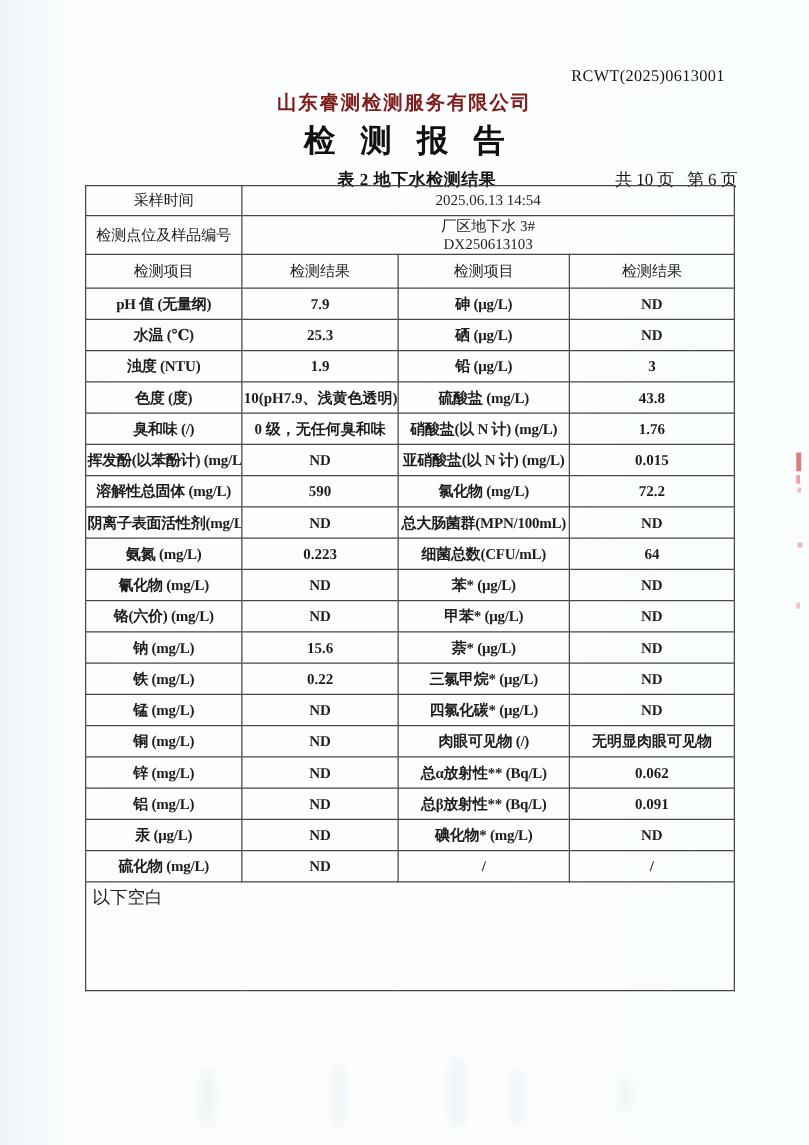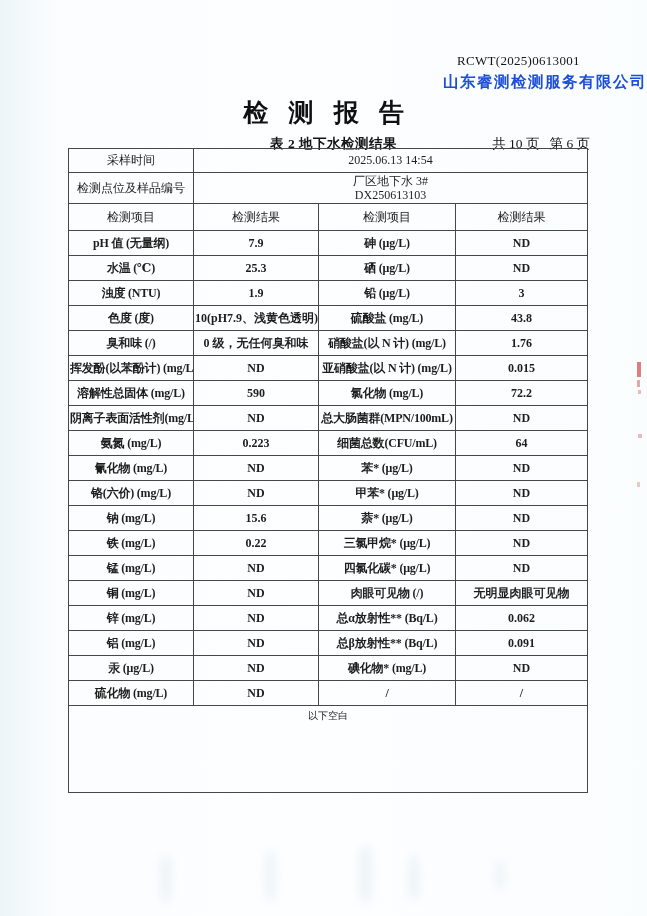--- a/index.html
+++ b/index.html
@@ -8,22 +8,22 @@
     background:linear-gradient(90deg,#edf5f8 0%,#f6fafc 5%,#fbfdfe 9%,#fcfeff 50%,#fafdfe 100%);
     font-family:"Liberation Serif","DejaVu Serif",serif;
     color:#1d1d1d;
   }
   .page{position:absolute;inset:0;}
   .report-no{
     position:absolute;left:457px;top:53px;
     font-size:13px;letter-spacing:.3px;color:#161616;
   }
   .company{
-    position:absolute;left:0;top:72px;width:647px;text-align:right;
-    font-size:15.5px;font-weight:bold;letter-spacing:1.5px;color:#1d4ed8;
+    position:absolute;left:0;top:72px;width:647px;text-align:center;
+    font-size:15.5px;font-weight:bold;letter-spacing:1.5px;color:#7f1d1d;
   }
   .title{
     position:absolute;left:0;top:96px;width:647px;text-align:center;
     font-size:25px;font-weight:bold;letter-spacing:7px;text-indent:7px;color:#101010;
   }
   .caption{
     position:absolute;left:270px;top:135px;
     font-size:13.5px;font-weight:bold;letter-spacing:.5px;color:#141414;
   }
   .pageinfo{
@@ -44,21 +44,21 @@
   table.report-table{border:1.5px solid #3d3d3d;}
   tr.r-sample{height:24px;}
   tr.r-loc{height:31px;}
   tr.r-head{height:27px;}
   tr.r-data{height:25px;font-weight:bold;}
   tr.r-blank{height:87px;}
   td.c-item{font-size:11.5px;letter-spacing:-0.2px;}
   td.c-val{font-size:11.5px;}
   tr.r-loc td.merged div{line-height:14.5px;font-size:12px;}
   tr.r-blank td{
-    text-align:center;vertical-align:top;padding:3px 5px;font-size:10px;
+    text-align:left;vertical-align:top;padding:3px 5px;font-size:14px;
   }
   
   .red-mark{position:absolute;background:#cc3b3b;}
   .rm1{left:637px;top:362px;width:4px;height:15px;opacity:.65;}
   .rm2{left:637px;top:380px;width:3px;height:7px;opacity:.45;}
   .rm3{left:638px;top:390px;width:3px;height:4px;opacity:.35;}
   .rm4{left:638px;top:434px;width:4px;height:4px;opacity:.35;}
   .rm5{left:637px;top:482px;width:3px;height:5px;opacity:.28;}
   .bleed{position:absolute;background:#cfdde4;filter:blur(4px);opacity:.28;border-radius:40%;}
   .b1{left:160px;top:855px;width:12px;height:48px;}

